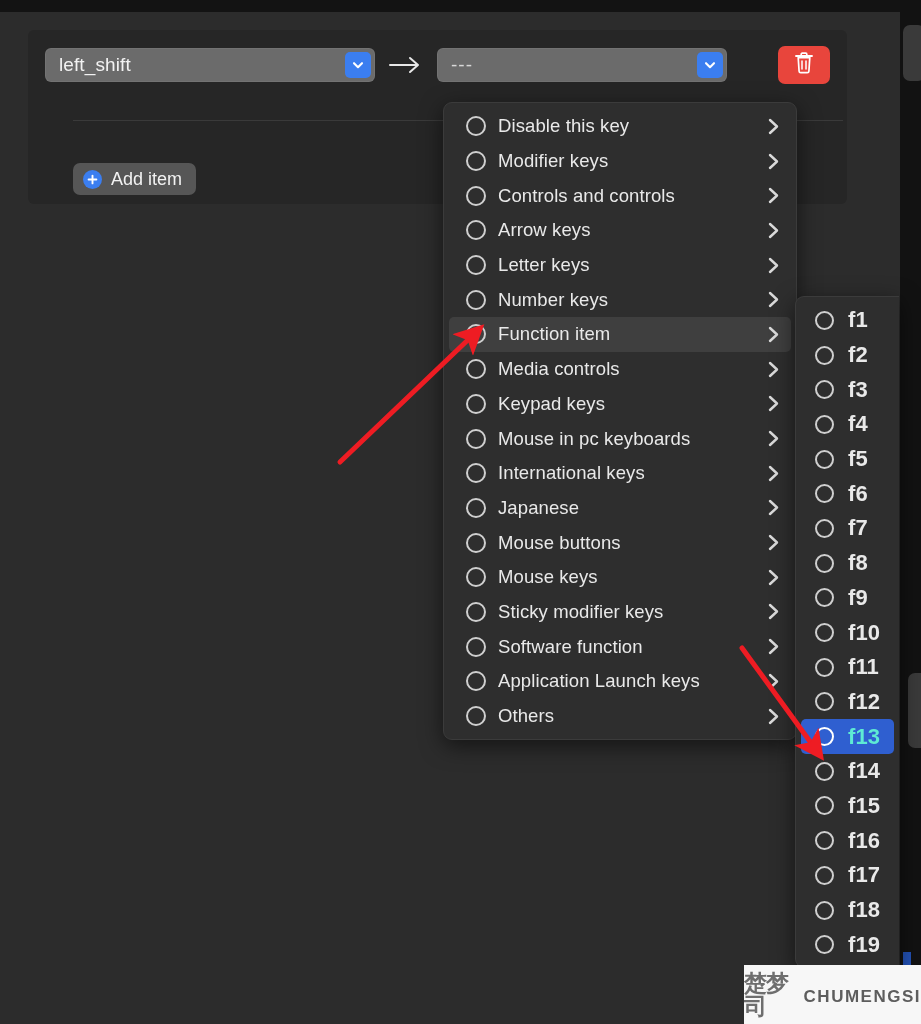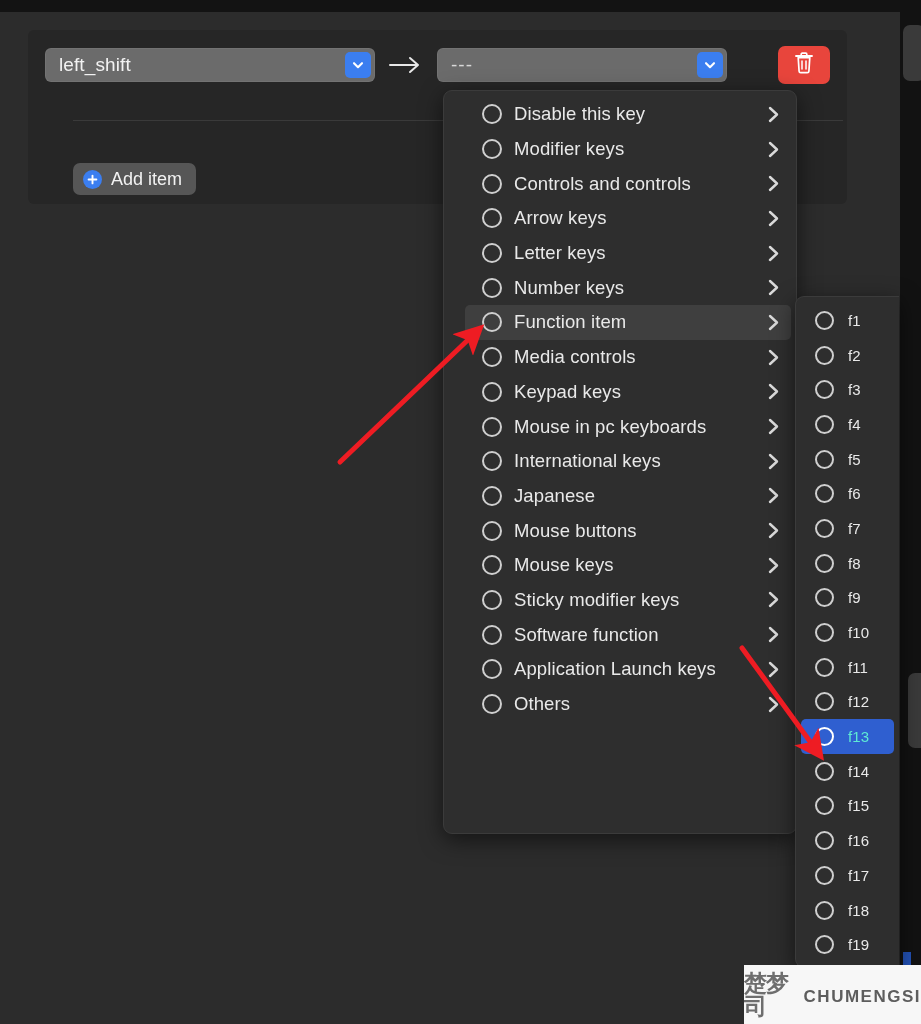--- a/index.html
+++ b/index.html
@@ -168,24 +168,23 @@
   .menu {
     position: absolute;
     background: #2e2e2e;
     border-radius: 9px;
     box-shadow: 0 6px 22px rgba(0,0,0,.55);
     border: 1px solid #3b3b3b;
     padding: 6px 0;
     overflow: hidden;
   }
   .menu.main {
-    left: 443px; top: 90px;
+    left: 443px; top: 102px;
     width: 354px;
-    height: 744px;
-    padding-left: 16px;
+    height: 638px;
   }
   .menu.sub {
     left: 795px; top: 296px;
     width: 104px;
     height: 672px;
     border-radius: 9px 0 0 9px;
     border-right: none;
   }
 
   .menu-item {
@@ -217,21 +216,21 @@
   }
   .menu-item.selected .label { color: #5eead4; }
 
   .caret {
     flex: 0 0 auto;
     display: flex;
     align-items: center;
   }
 
   .menu.sub .menu-item { padding: 0 8px 0 14px; gap: 14px; }
-  .menu.sub .menu-item .label { font-size: 15px; font-weight: normal; }
+  .menu.sub .menu-item .label { font-size: 22px; font-weight: bold; }
   .menu.sub .radio { width: 19px; height: 19px; }
 
   
   .annot {
     position: absolute;
     left: 0; top: 0;
     width: 921px; height: 1024px;
     pointer-events: none;
   }
 

